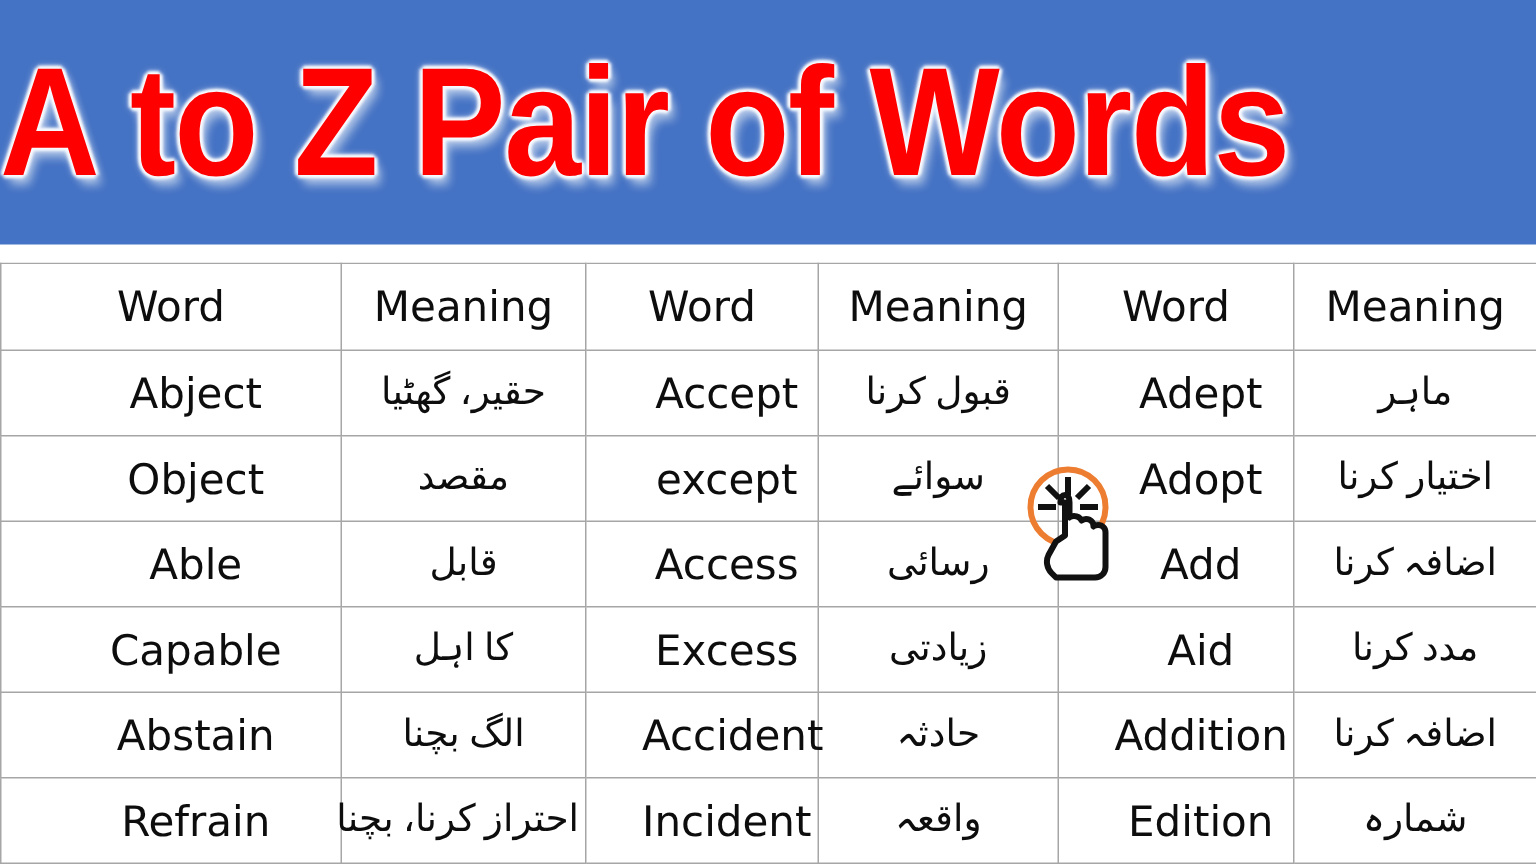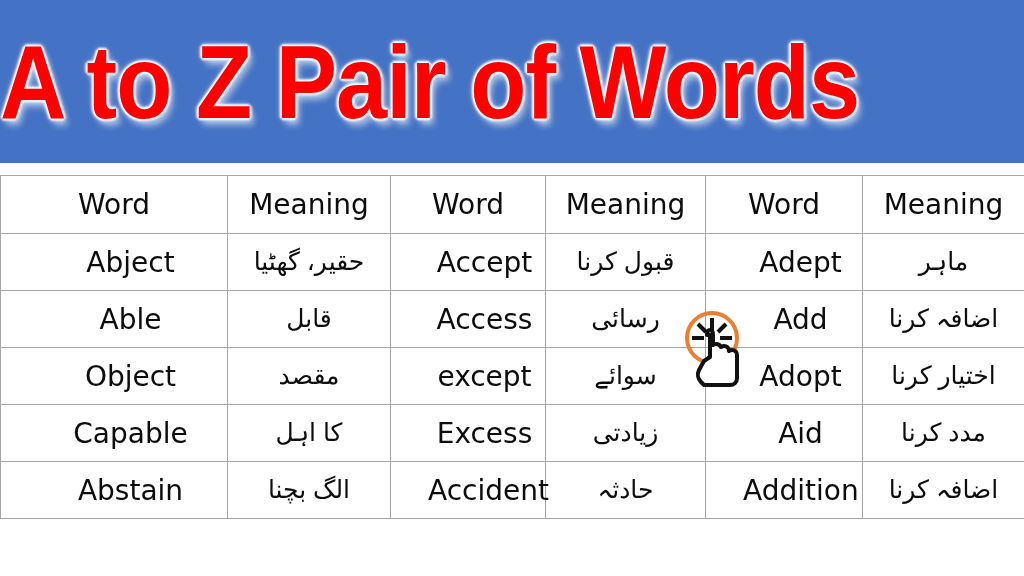--- a/index.html
+++ b/index.html
@@ -83,21 +83,21 @@
     font-family: "DejaVu Sans", sans-serif;
   }
   table.vocab td.en {
     font-size: 28px;
     font-family: "DejaVu Sans", sans-serif;
     font-weight: normal;
     padding-left: 37px;
   }
   table.vocab td.ur {
     font-size: 25px;
-    font-family: Liberation Sans, sans-serif;
+    font-family: Liberation Serif, serif;
     direction: rtl;
     unicode-bidi: isolate;
     line-height: 1.35;
     white-space: nowrap;
   }
 
   
   .cursor {
     position: absolute;
     left: 679px; top: 305px;
@@ -137,50 +137,58 @@
       <tbody>
         <tr>
           <td class="en">Abject</td>
           <td class="ur">حقیر، گھٹیا</td>
           <td class="en">Accept</td>
           <td class="ur">قبول کرنا</td>
           <td class="en">Adept</td>
           <td class="ur">ماہر</td>
         </tr>
         <tr>
+          <td class="en">Object</td>
+          <td class="ur">مقصد</td>
+          <td class="en">except</td>
+          <td class="ur">سوائے</td>
+          <td class="en">Adopt</td>
+          <td class="ur">اختیار کرنا</td>
+        </tr>
+        <tr>
           <td class="en">Able</td>
           <td class="ur">قابل</td>
           <td class="en">Access</td>
           <td class="ur">رسائی</td>
           <td class="en">Add</td>
           <td class="ur">اضافہ کرنا</td>
         </tr>
         <tr>
-          <td class="en">Object</td>
-          <td class="ur">مقصد</td>
-          <td class="en">except</td>
-          <td class="ur">سوائے</td>
-          <td class="en">Adopt</td>
-          <td class="ur">اختیار کرنا</td>
-        </tr>
-        <tr>
           <td class="en">Capable</td>
           <td class="ur">کا اہل</td>
           <td class="en">Excess</td>
           <td class="ur">زیادتی</td>
           <td class="en">Aid</td>
           <td class="ur">مدد کرنا</td>
         </tr>
         <tr>
           <td class="en">Abstain</td>
           <td class="ur">الگ بچنا</td>
           <td class="en">Accident</td>
           <td class="ur">حادثہ</td>
           <td class="en">Addition</td>
           <td class="ur">اضافہ کرنا</td>
+        </tr>
+        <tr>
+          <td class="en">Refrain</td>
+          <td class="ur">احتراز کرنا، بچنا</td>
+          <td class="en">Incident</td>
+          <td class="ur">واقعہ</td>
+          <td class="en">Edition</td>
+          <td class="ur">شمارہ</td>
         </tr>
       </tbody>
     </table>
   </div>
 
   <div class="cursor">
     <svg width="74" height="86" viewBox="0 0 74 86" xmlns="http://www.w3.org/2000/svg">
 
       <circle cx="33" cy="33" r="25" fill="none" stroke="#ED7D31" stroke-width="4"></circle>
 

